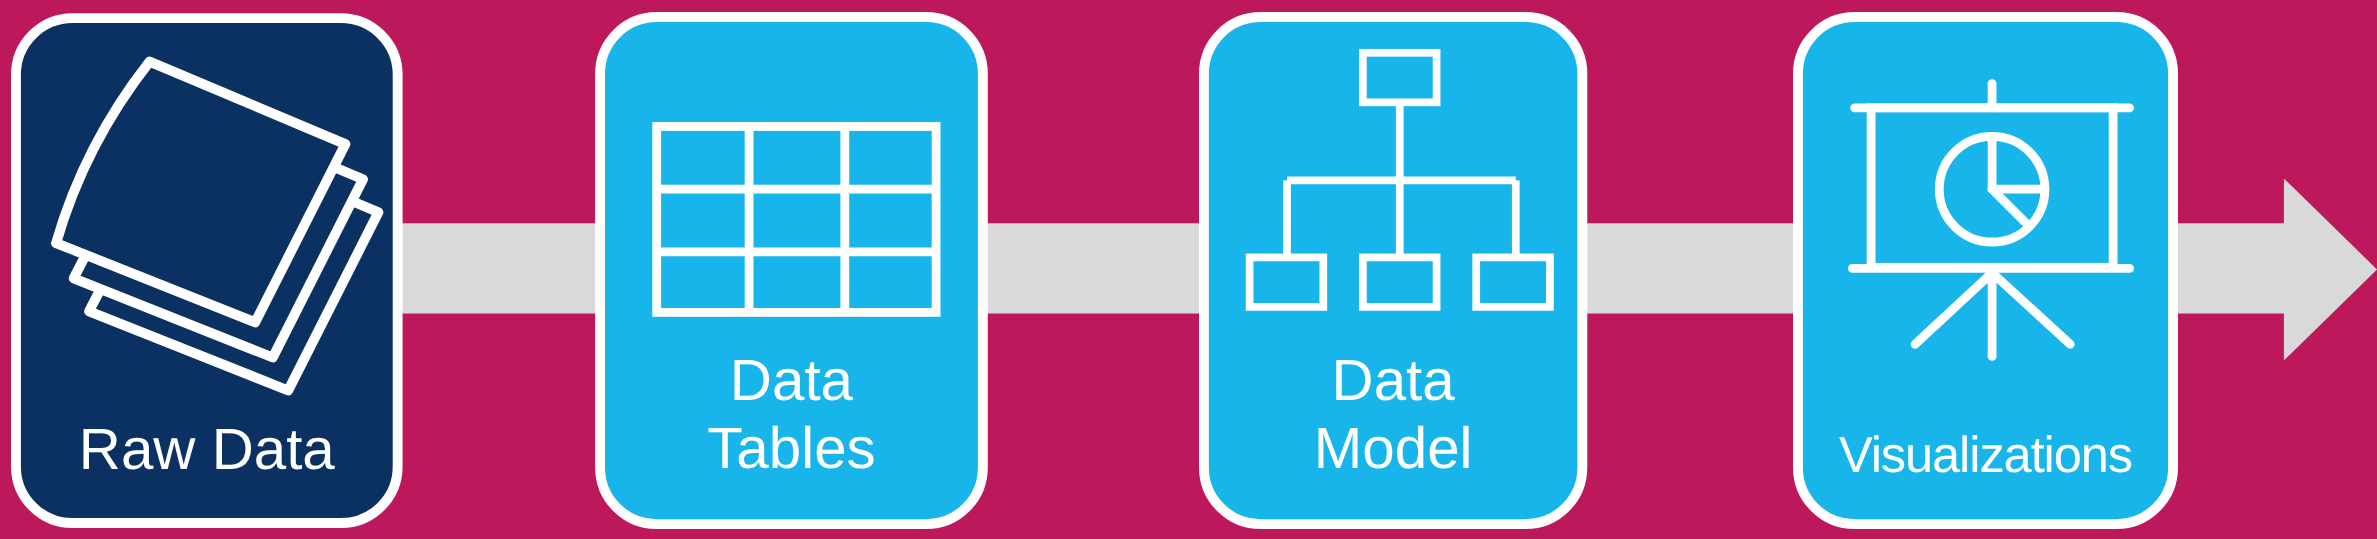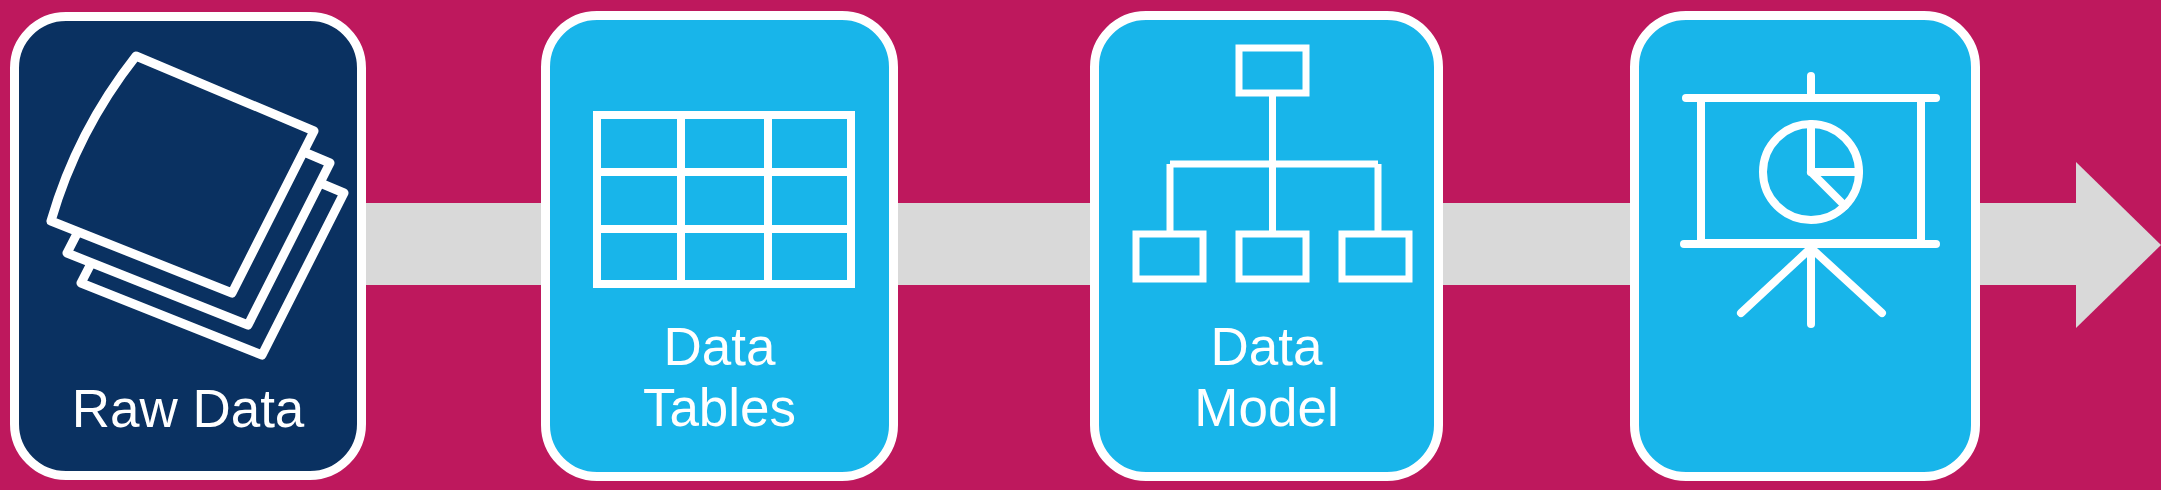--- a/index.html
+++ b/index.html
@@ -127,15 +127,16 @@
       <rect x="21" y="26" width="220" height="145" stroke-linejoin="miter"></rect>
       <line x1="4" y1="172" x2="256" y2="172"></line>
       <circle cx="131" cy="100" r="48"></circle>
       <line x1="131" y1="52" x2="131" y2="100"></line>
       <line x1="131" y1="100" x2="179" y2="100"></line>
       <line x1="131" y1="100" x2="165" y2="134"></line>
       <line x1="131" y1="176" x2="131" y2="252"></line>
       <line x1="131" y1="176" x2="61" y2="241"></line>
       <line x1="131" y1="176" x2="202" y2="241"></line>
     </svg>
+    <div class="label">Visualizations</div>
   </div>
 
 </div>
 
 </body></html>

